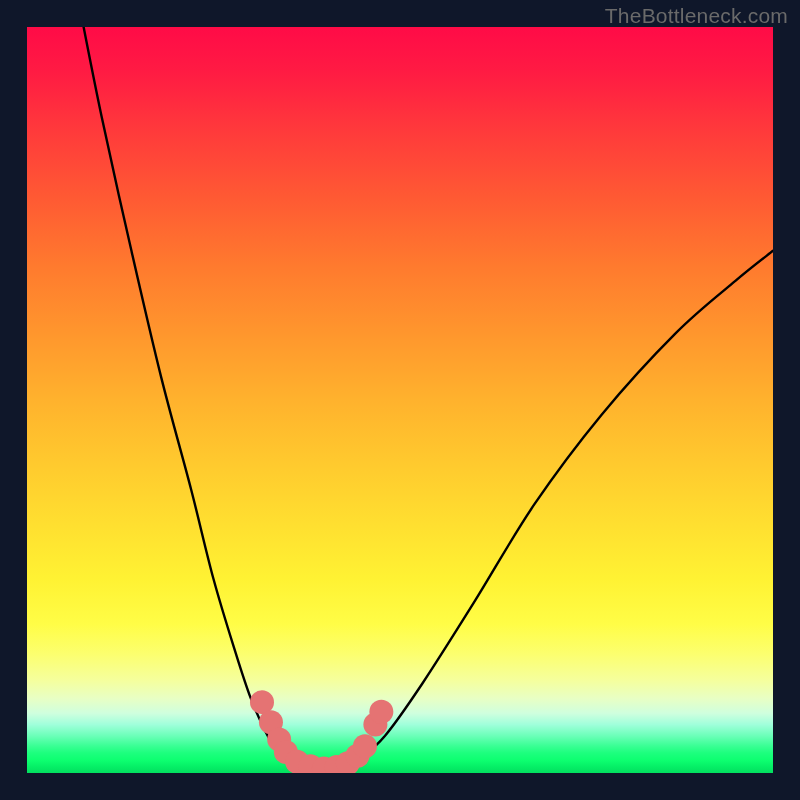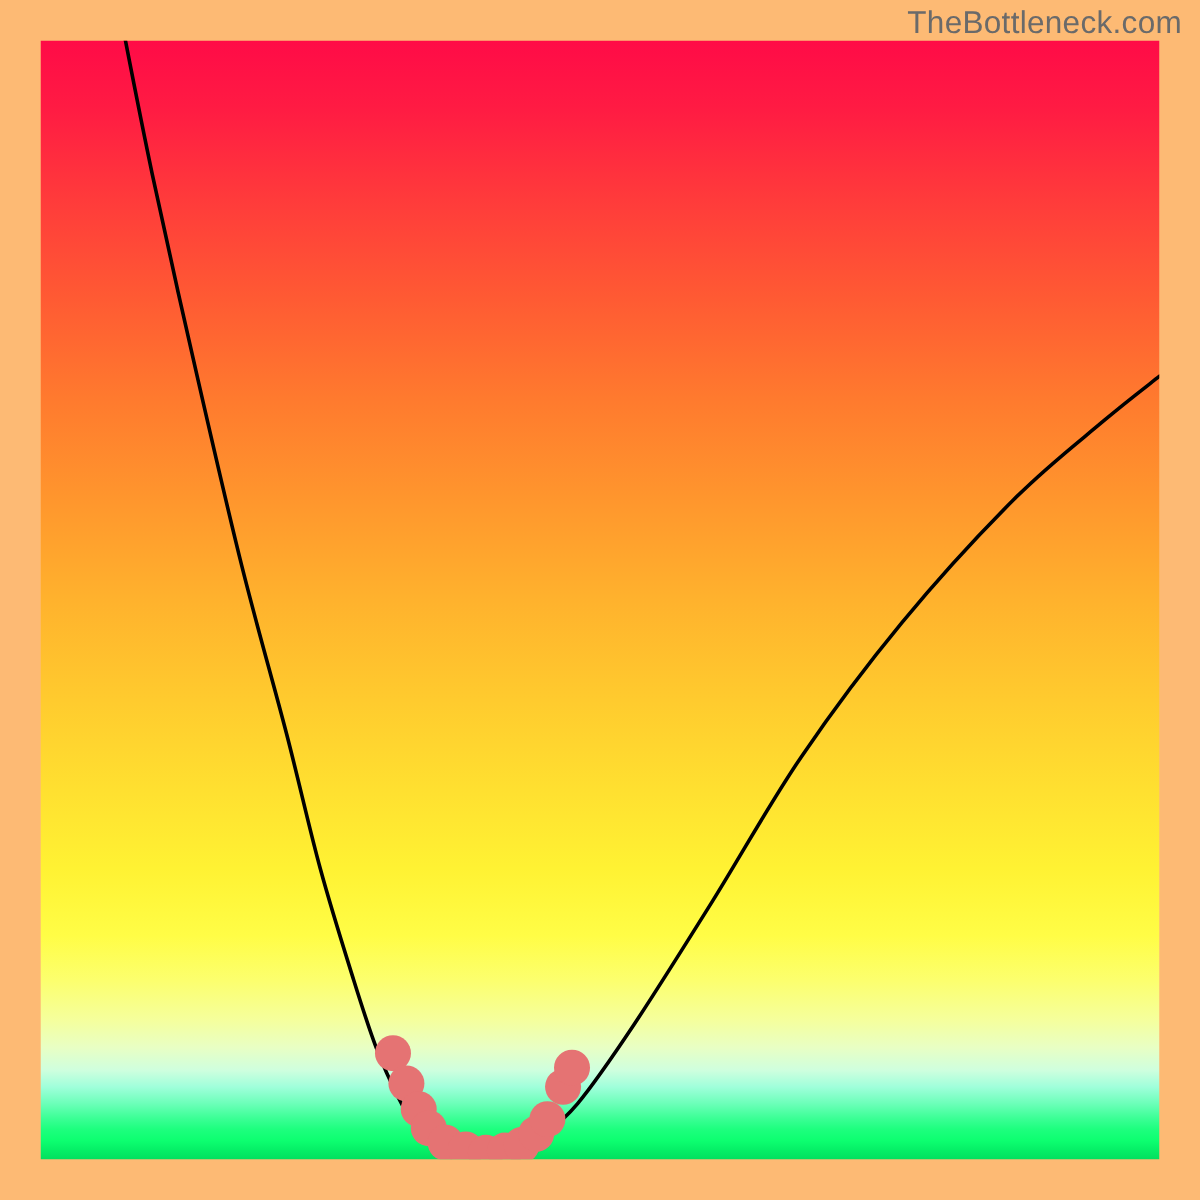--- a/index.html
+++ b/index.html
@@ -8,21 +8,21 @@
     width: 800px;
     height: 800px;
     overflow: hidden;
     background: #000;
     font-family: Arial, Helvetica, sans-serif;
   }
   .frame {
     position: absolute;
     left: 0; top: 0;
     width: 800px; height: 800px;
-    background: #fdba74;
+    background: #0f172a;
   }
   .plot-area {
     position: absolute;
     left: 27px;
     top: 27px;
     width: 746px;
     height: 746px;
     overflow: hidden;
   }
   .gradient {

